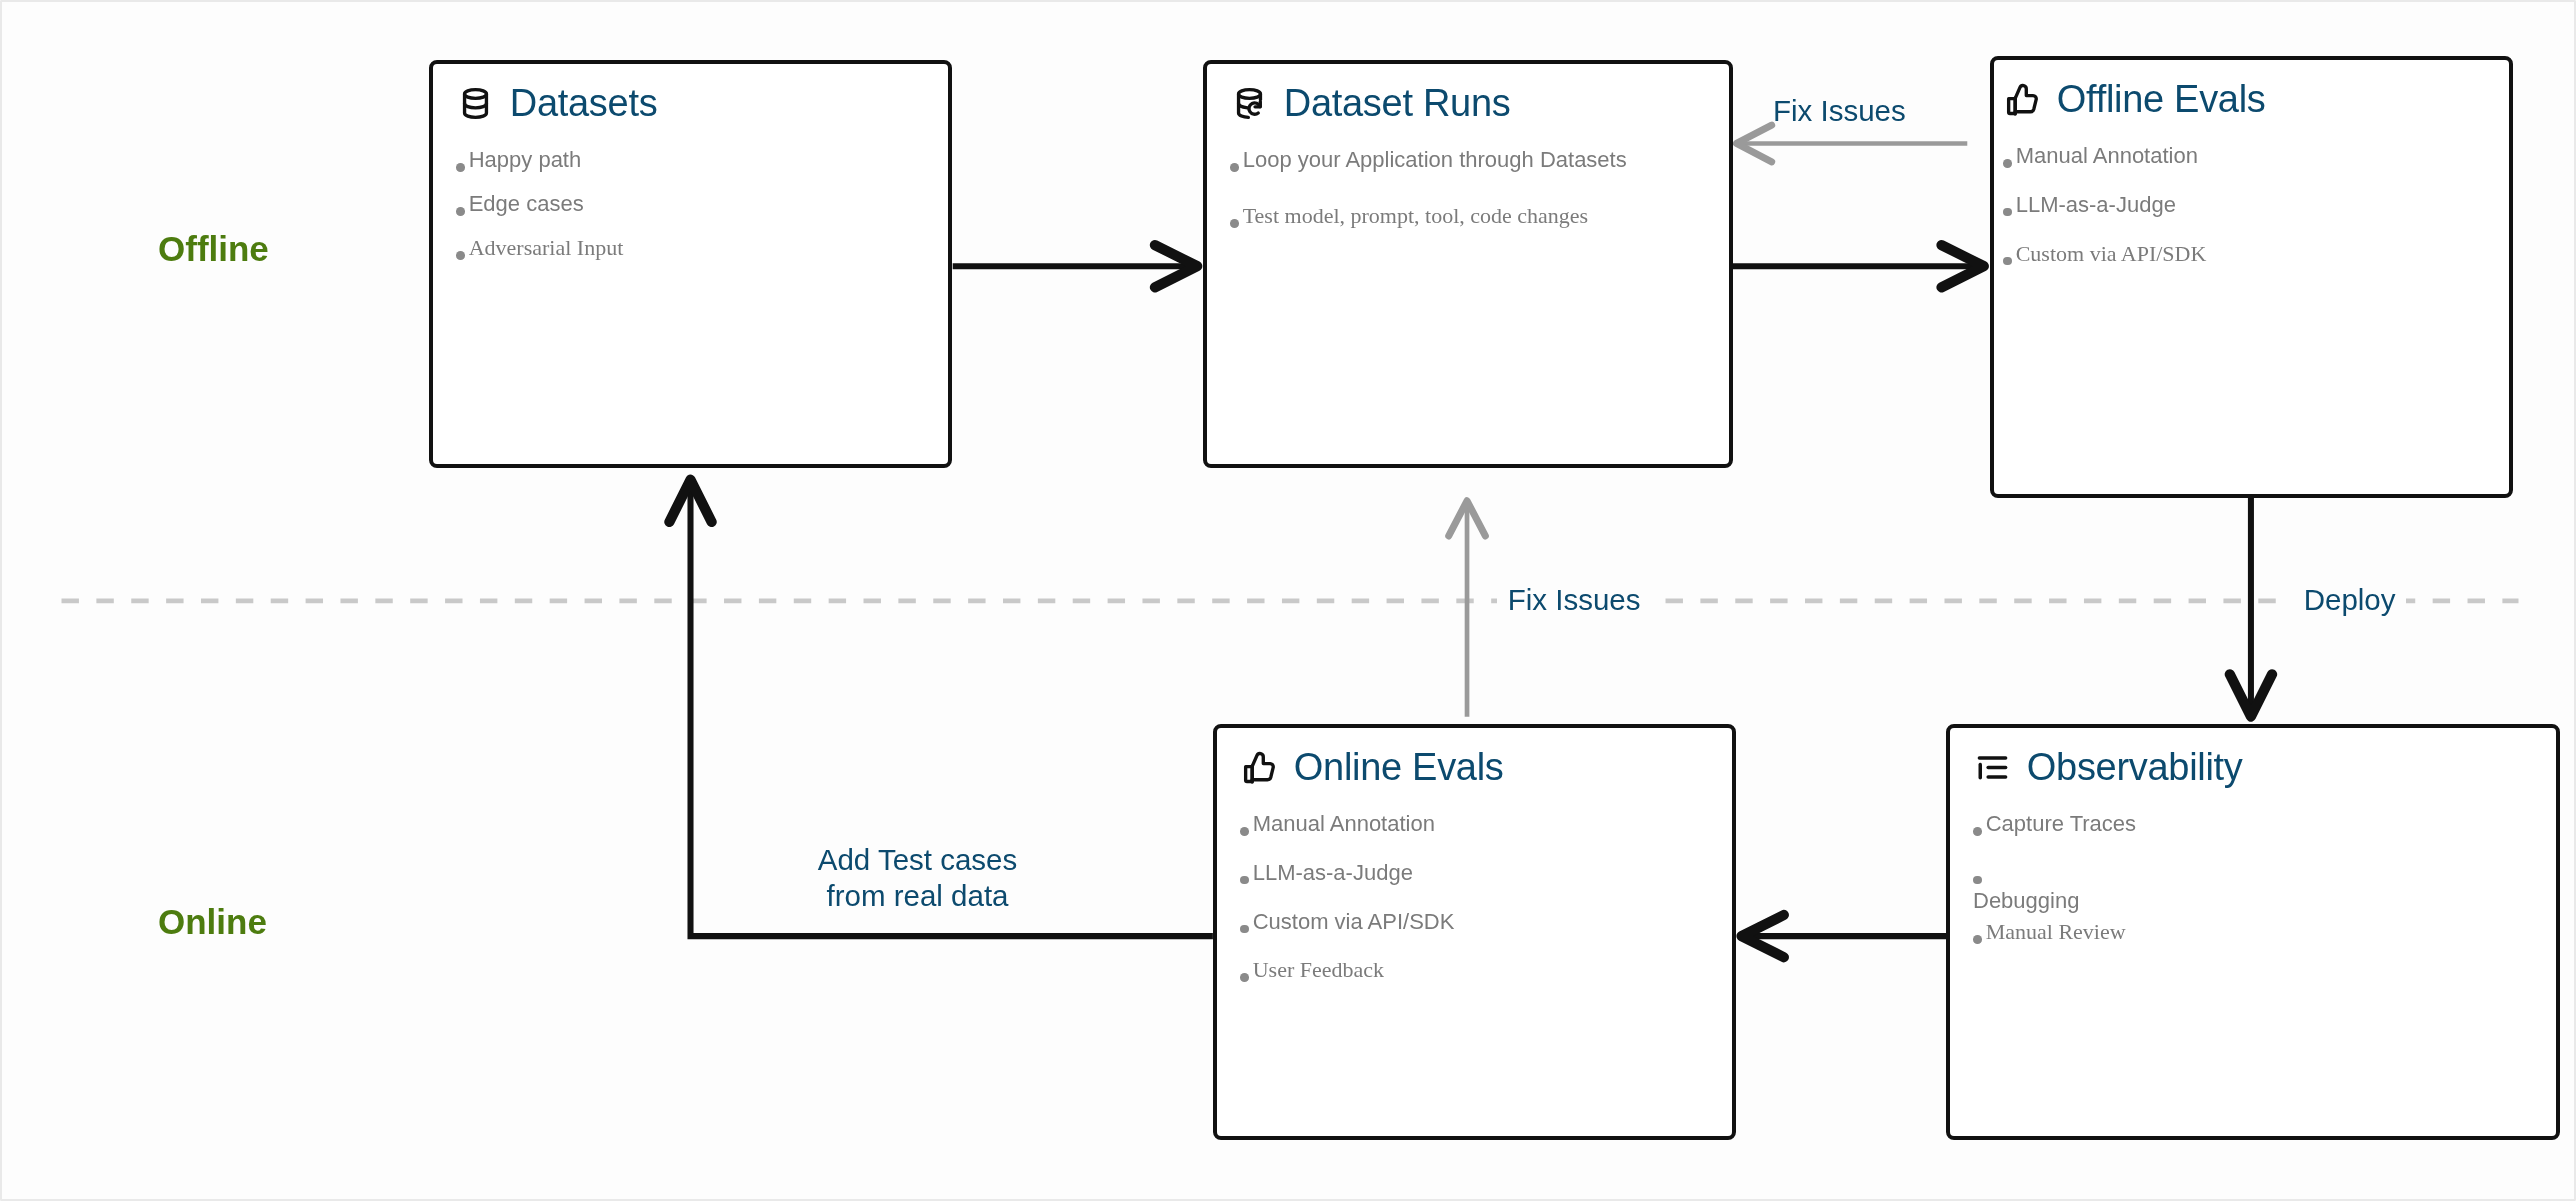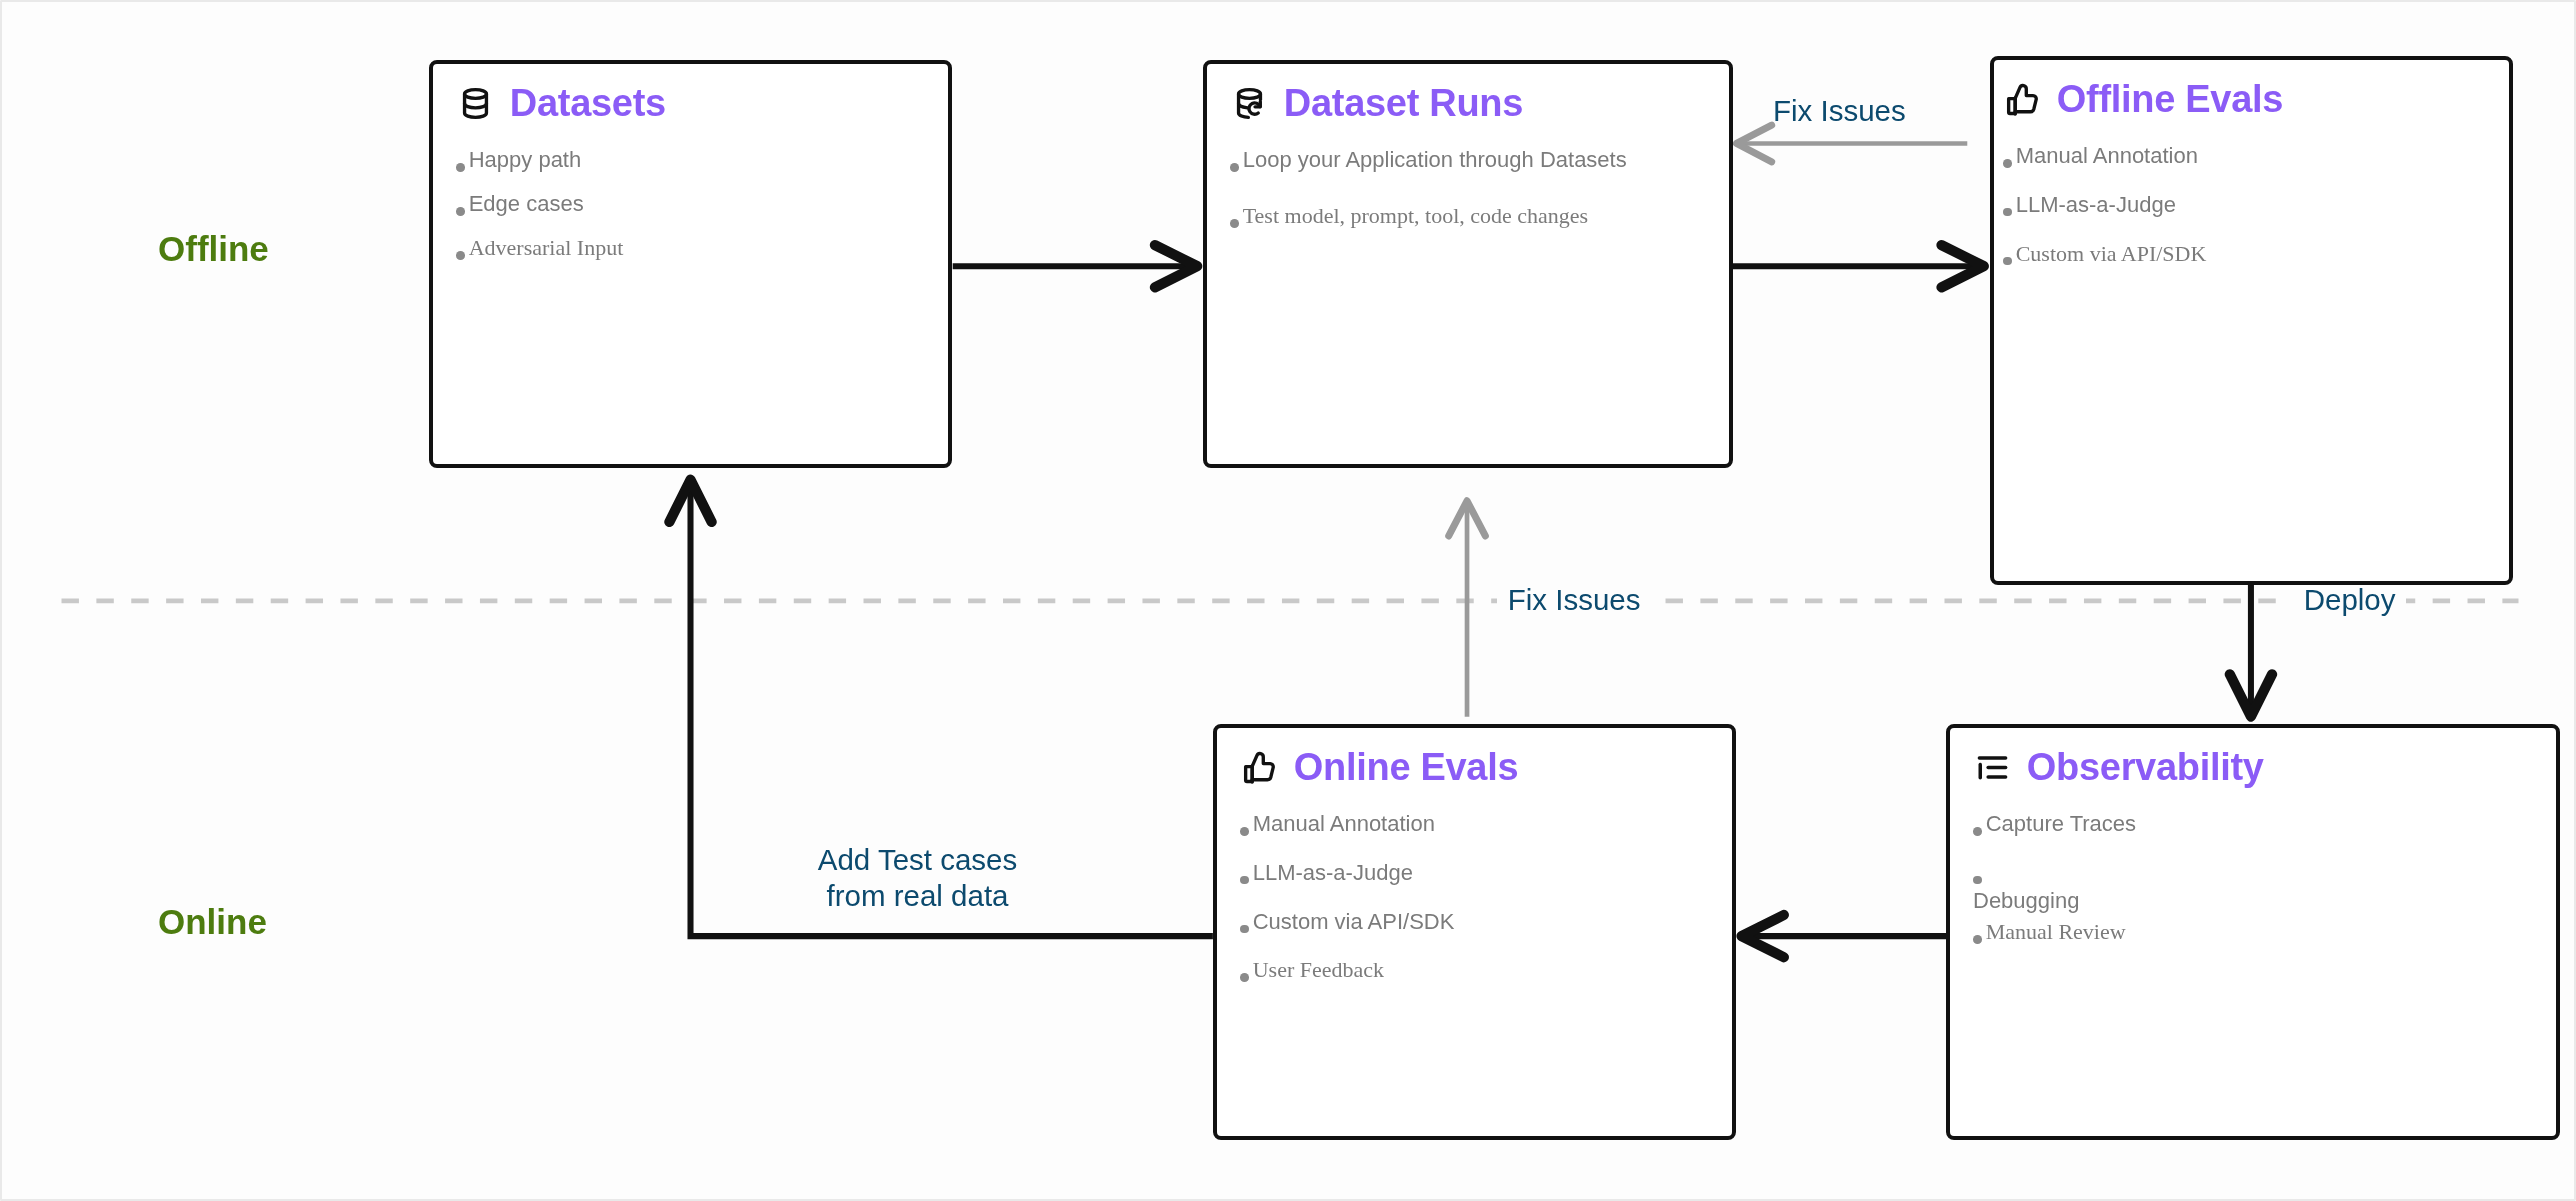--- a/index.html
+++ b/index.html
@@ -46,22 +46,22 @@
     width: 39px;
     height: 39px;
     flex: 0 0 39px;
     display: flex;
     align-items: center;
     justify-content: center;
   }
   .node-icon svg { display: block; }
   .node-title {
     font-size: 38px;
-    font-weight: 700;
-    color: #8b5cf6;
+    font-weight: 400;
+    color: #0c4a6e;
     letter-spacing: -0.3px;
     line-height: 1.05;
     white-space: nowrap;
   }
   .bullets { list-style: none; }
   .bullets li {
     display: flex;
     align-items: flex-start;
     gap: 4px;
     color: #7b7b7b;
@@ -76,21 +76,21 @@
     height: 8.7px;
     border-radius: 50%;
     background: #8a8a8a;
     margin-top: 16px;
   }
   .bullets .btxt { flex: 1 1 auto; }
 
   
   #node-datasets     { left: 427px;  top: 58px;   width: 523px;  height: 408px; }
   #node-dataset-runs { left: 1201px; top: 58px;   width: 530px;  height: 408px; }
-  #node-offline      { left: 1988px; top: 54px;   width: 523px;  height: 529px; padding-left: 9px; }
+  #node-offline      { left: 1988px; top: 54px;   width: 523px;  height: 442px; padding-left: 9px; }
   #node-online       { left: 1211px; top: 722px; width: 523px;  height: 416px; }
   #node-observability{ left: 1944px; top: 722px; width: 614px;  height: 416px; }
 
   
   .phase-label {
     position: absolute;
     font-size: 35px;
     font-weight: 700;
     color: #4d7c0f;
     white-space: nowrap;

